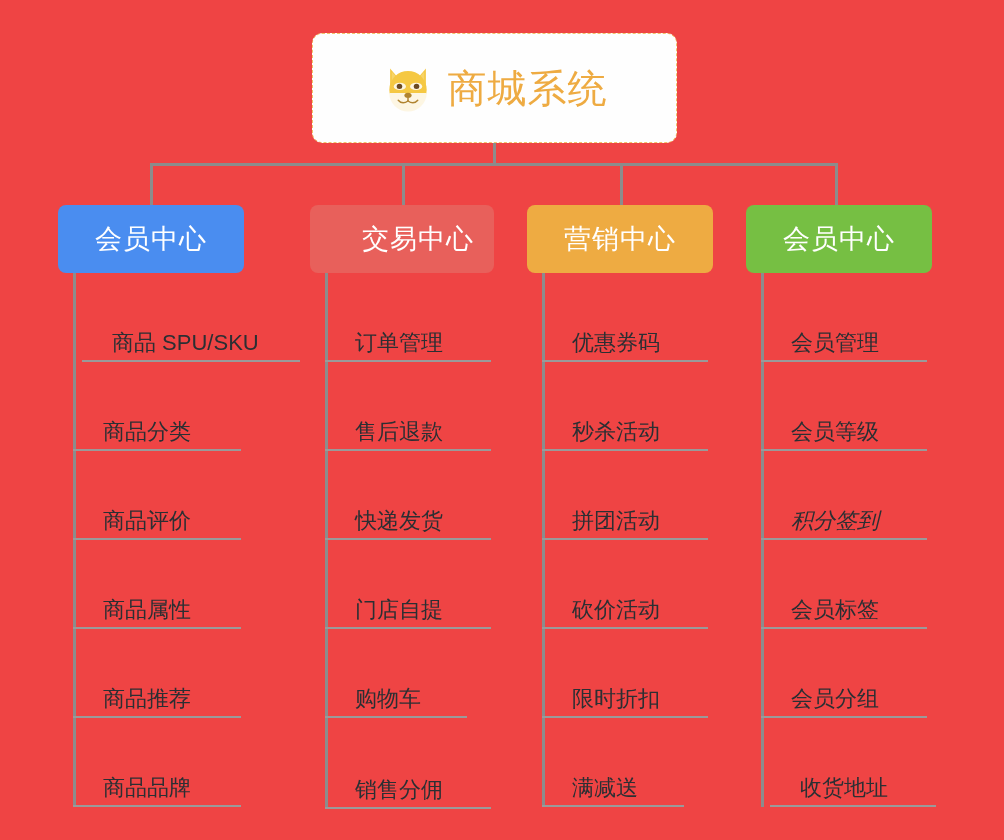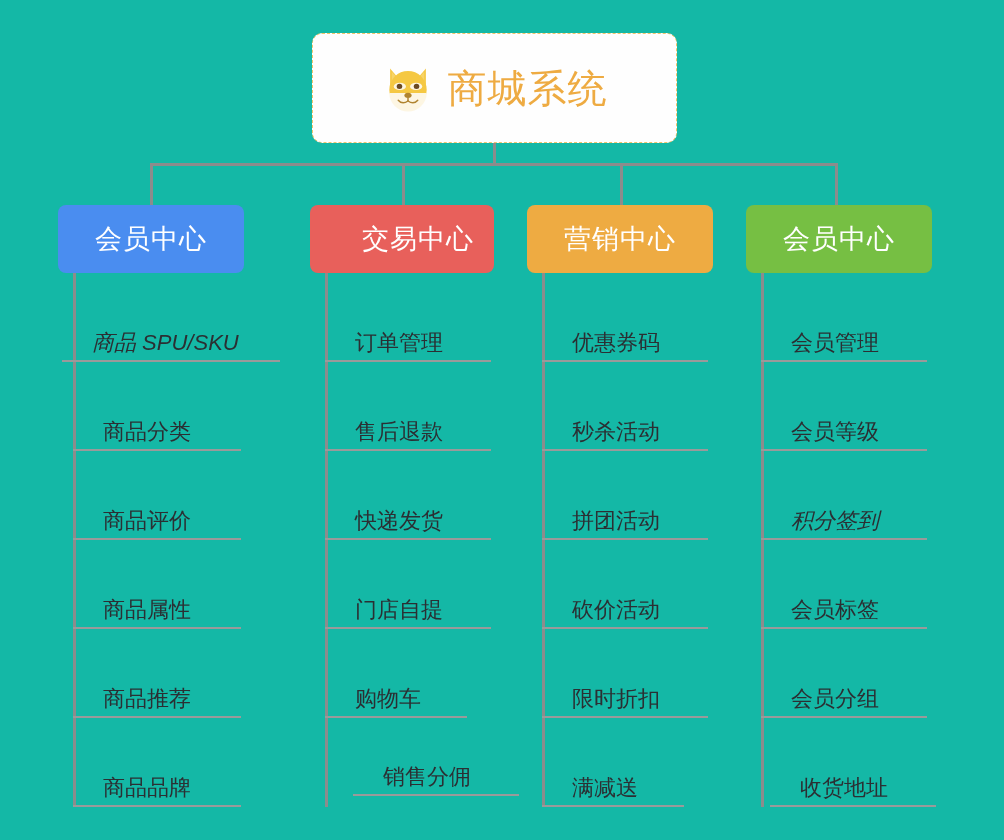--- a/index.html
+++ b/index.html
@@ -8,21 +8,21 @@
     margin: 0; padding: 0;
     width: 1004px; height: 840px;
     background: #f7f8f8;
     font-family: "Liberation Sans", "DejaVu Sans", sans-serif;
     overflow: hidden;
   }
   #canvas {
     position: relative;
     width: 1004px;
     height: 840px;
-    background: #14b8a6;
+    background: #ef4444;
   }
 
   
   .root-node {
     position: absolute;
     left: 312px;
     top: 33px;
     width: 365px;
     height: 110px;
     background: #fefefe;
@@ -136,21 +136,21 @@
   <div class="conn v" style="left:620px; top:163px; height:44px;"></div>
   <div class="conn v" style="left:835px; top:163px; height:44px;"></div>
 
   <div id="columns-host">
       <div class="column" style="left: 58px;">
         <div class="cat-header" style="width: 186px; background: rgb(74, 141, 240);">
           <span>会员中心</span>
         </div>
         <div class="spine" style="left: 15px; top: 68px; height: 534px;"></div>
         <div class="spine" style="left: 15px; top: 68px; height: 0px;"></div>
-        <div class="leaf" style="left: 4px; top: 68px; width: 218px; font-style: italic;">
+        <div class="leaf" style="left: 24px; top: 68px; width: 218px;">
           <span class="leaf-label">商品 SPU/SKU</span>
           <div class="leaf-underline" style="width: 218px;"></div>
         </div>
         <div class="leaf" style="left: 15px; top: 157px; width: 168px;">
           <span class="leaf-label">商品分类</span>
           <div class="leaf-underline" style="width: 168px;"></div>
         </div>
         <div class="leaf" style="left: 15px; top: 246px; width: 168px;">
           <span class="leaf-label">商品评价</span>
           <div class="leaf-underline" style="width: 168px;"></div>
@@ -187,21 +187,21 @@
           <div class="leaf-underline" style="width: 166px;"></div>
         </div>
         <div class="leaf" style="left: 15px; top: 335px; width: 166px; padding-left: 12px;">
           <span class="leaf-label">门店自提</span>
           <div class="leaf-underline" style="width: 166px;"></div>
         </div>
         <div class="leaf" style="left: 15px; top: 424px; width: 142px;">
           <span class="leaf-label">购物车</span>
           <div class="leaf-underline" style="width: 142px;"></div>
         </div>
-        <div class="leaf" style="left: 15px; top: 502px; width: 166px; margin-left: 28px;">
+        <div class="leaf" style="left: 15px; top: 515px; width: 166px;">
           <span class="leaf-label">销售分佣</span>
           <div class="leaf-underline" style="width: 166px;"></div>
         </div>
       </div>
       <div class="column" style="left: 527px;">
         <div class="cat-header" style="width: 186px; background: rgb(238, 171, 66); text-align: right;">
           <span>营销中心</span>
         </div>
         <div class="spine" style="left: 15px; top: 68px; height: 534px;"></div>
         <div class="spine" style="left: 15px; top: 68px; height: 0px;"></div>

